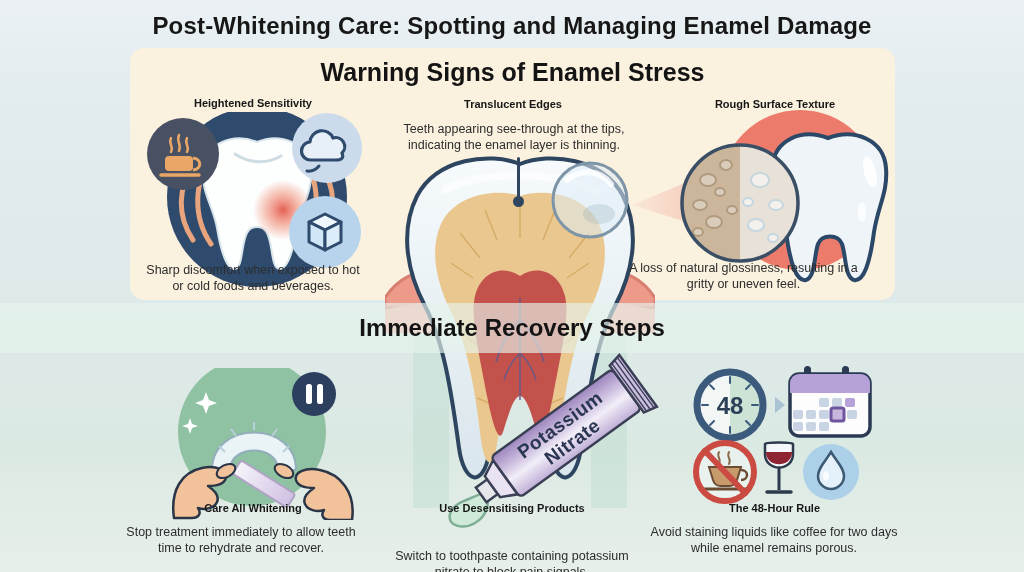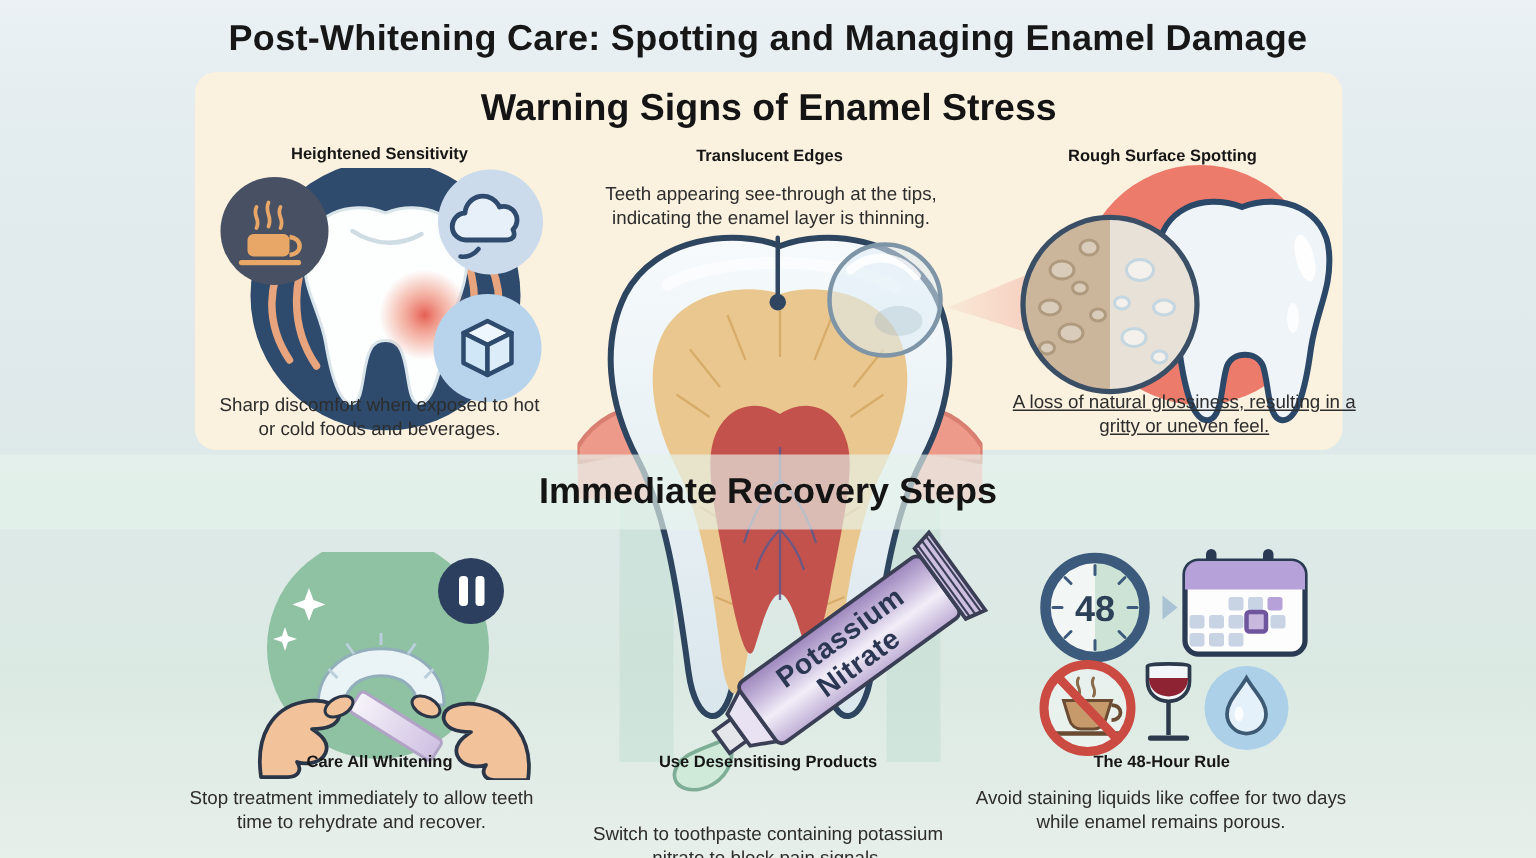--- a/index.html
+++ b/index.html
@@ -37,21 +37,21 @@
 </head>
 <body>
 
 <div class="abs page-title">Post-Whitening Care: Spotting and Managing Enamel Damage</div>
 
 <div class="abs warning-panel"></div>
 <div class="abs warning-heading">Warning Signs of Enamel Stress</div>
 
 <div class="abs col-title" style="left:133px;top:97px;width:240px;">Heightened Sensitivity</div>
 <div class="abs col-title" style="left:393px;top:98px;width:240px;">Translucent Edges</div>
-<div class="abs col-title" style="left:655px;top:98px;width:240px;">Rough Surface Spotting</div>
+<div class="abs col-title" style="left:655px;top:98px;width:240px;">Rough Surface Texture</div>
 
 <div class="abs col-desc" style="left:383px;top:121px;width:262px;">Teeth appearing see-through at the tips, indicating the enamel layer is thinning.</div>
 
 <svg class="abs" style="left:385px;top:148px;" width="270" height="360" viewBox="0 0 270 360">
   <defs>
     <linearGradient id="enamelG" x1="0" y1="0" x2="0" y2="1">
       <stop offset="0" stop-color="#f6fafc"></stop>
         <stop offset="1" stop-color="#d9e6ec"></stop>
     </linearGradient>
     <radialGradient id="pain" cx="50%" cy="50%" r="50%">
@@ -192,21 +192,21 @@
         <ellipse cx="128" cy="115" rx="8" ry="6"></ellipse>
           <ellipse cx="145" cy="128" rx="5" ry="4"></ellipse>
         <ellipse cx="120" cy="92" rx="5" ry="4"></ellipse>
       </g>
     </g>
     <circle cx="112" cy="93" r="58" fill="none" stroke="#3a4f66" stroke-width="3.5"></circle>
   </g>
 </svg>
 
 <div class="abs col-desc" style="left:140px;top:262px;width:226px;">Sharp discomfort when exposed to hot or cold foods and beverages.</div>
-<div class="abs col-desc" style="left:672px;top:260px;width:235px;text-decoration:underline;">A loss of natural glossiness, resulting in a gritty or uneven feel.</div>
+<div class="abs col-desc" style="left:626px;top:260px;width:235px;">A loss of natural glossiness, resulting in a gritty or uneven feel.</div>
 
 <div class="abs glass-band"></div>
 <div class="abs recovery-heading">Immediate Recovery Steps</div>
 
 <svg class="abs" style="left:168px;top:368px;" width="190" height="152" viewBox="0 0 190 152">
   <defs>
     <linearGradient id="stripG" x1="0" y1="0" x2="1" y2="0">
       <stop offset="0" stop-color="#f7f4fa"></stop>
         <stop offset="1" stop-color="#cfc0e2"></stop>
     </linearGradient>

